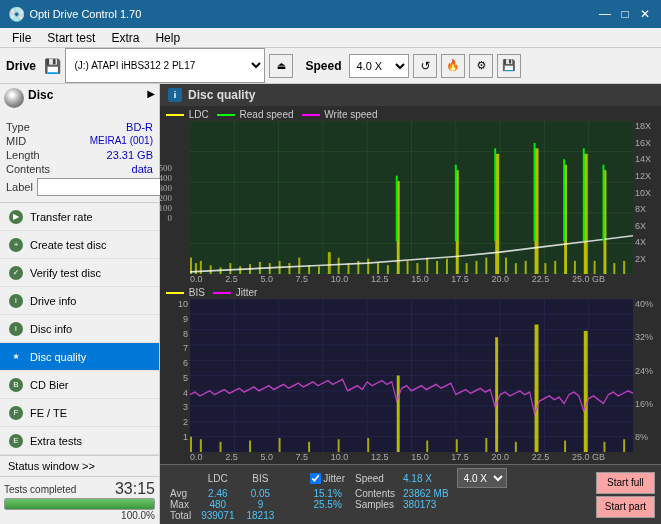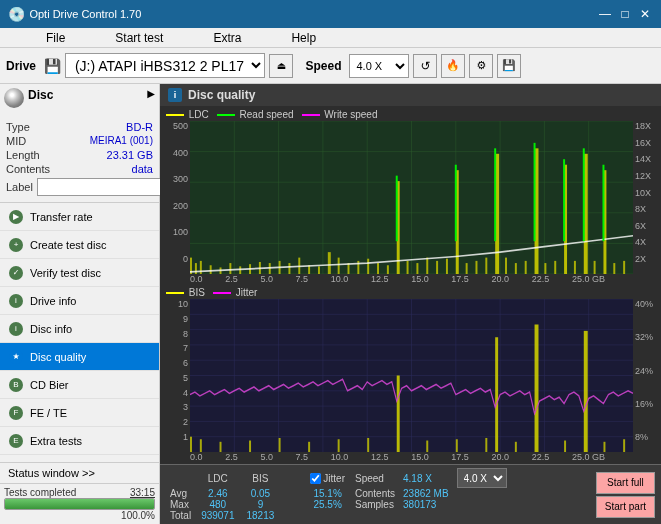--- a/index.html
+++ b/index.html
@@ -27,42 +27,40 @@
       height: 20px;
       display: flex;
       align-items: center;
       padding: 0 4px;
       border-bottom: 1px solid #ccc;
     }
     .menu-item {
       padding: 2px 8px;
       cursor: pointer;
       font-size: 12px;
-      margin-left: 34px;
     }
 
     
     .toolbar {
       background: #f0f0f0;
       height: 36px;
       display: flex;
       align-items: center;
       padding: 0 6px;
       gap: 4px;
       border-bottom: 1px solid #ccc;
     }
     .toolbar-label { font-size: 12px; font-weight: bold; margin-right: 4px; }
     .drive-select {
-      height: 25px;
+      height: 35px;
       width: 200px;
-      font-size: 14px;
+      font-size: 10px;
       border: 1px solid #999;
       background: white;
       padding: 0 4px;
-      text-align: center;
     }
     .toolbar-btn {
       height: 24px;
       min-width: 24px;
       border: 1px solid #999;
       background: #f0f0f0;
       cursor: pointer;
       font-size: 12px;
       display: flex; align-items: center; justify-content: center;
     }
@@ -348,21 +346,21 @@
       </div>
     </div>
 
     <div class="status-window-btn">
       <span>Status window &gt;&gt;</span>
     </div>
 
     <div class="progress-area">
       <div style="display:flex;justify-content:space-between;align-items:center;">
         <span style="font-size:10px;color:#333;">Tests completed</span>
-        <span style="font-size:10px;color:#333;text-decoration:underline;">33:15</span>
+        <span style="font-size:16px;color:#333;">33:15</span>
       </div>
       <div class="progress-bar-outer">
         <div class="progress-bar-inner" style="width:100%;"></div>
       </div>
       <div style="display:flex;justify-content:flex-end;">
         <span style="font-size:10px;color:#333;">100.0%</span>
       </div>
     </div>
 
   </div>
@@ -386,21 +384,21 @@
           <span>Read speed</span>
         </span>
         <span>
           <span class="leg-line" style="background:#ff00ff;"></span>
           <span>Write speed</span>
         </span>
       </div>
 
       <div style="flex:1;display:flex;">
 
-        <div style="width:28px;display:flex;flex-direction:column;justify-content:space-between;align-items:flex-end;padding-right:2px;font-size:9px;color:#aaa;padding-bottom:10px;">
+        <div style="width:28px;display:flex;flex-direction:column;justify-content:center;align-items:flex-end;padding-right:18px;font-size:9px;color:#aaa;padding-bottom:10px;font-family:Liberation Serif, serif;">
           <span>500</span>
           <span>400</span>
           <span>300</span>
           <span>200</span>
           <span>100</span>
           <span>0</span>
         </div>
 
         <div style="flex:1;position:relative;">
           <svg viewBox="0 0 450 140" preserveAspectRatio="none" style="width:100%;height:100%;display:block;background:#1a3520;">

